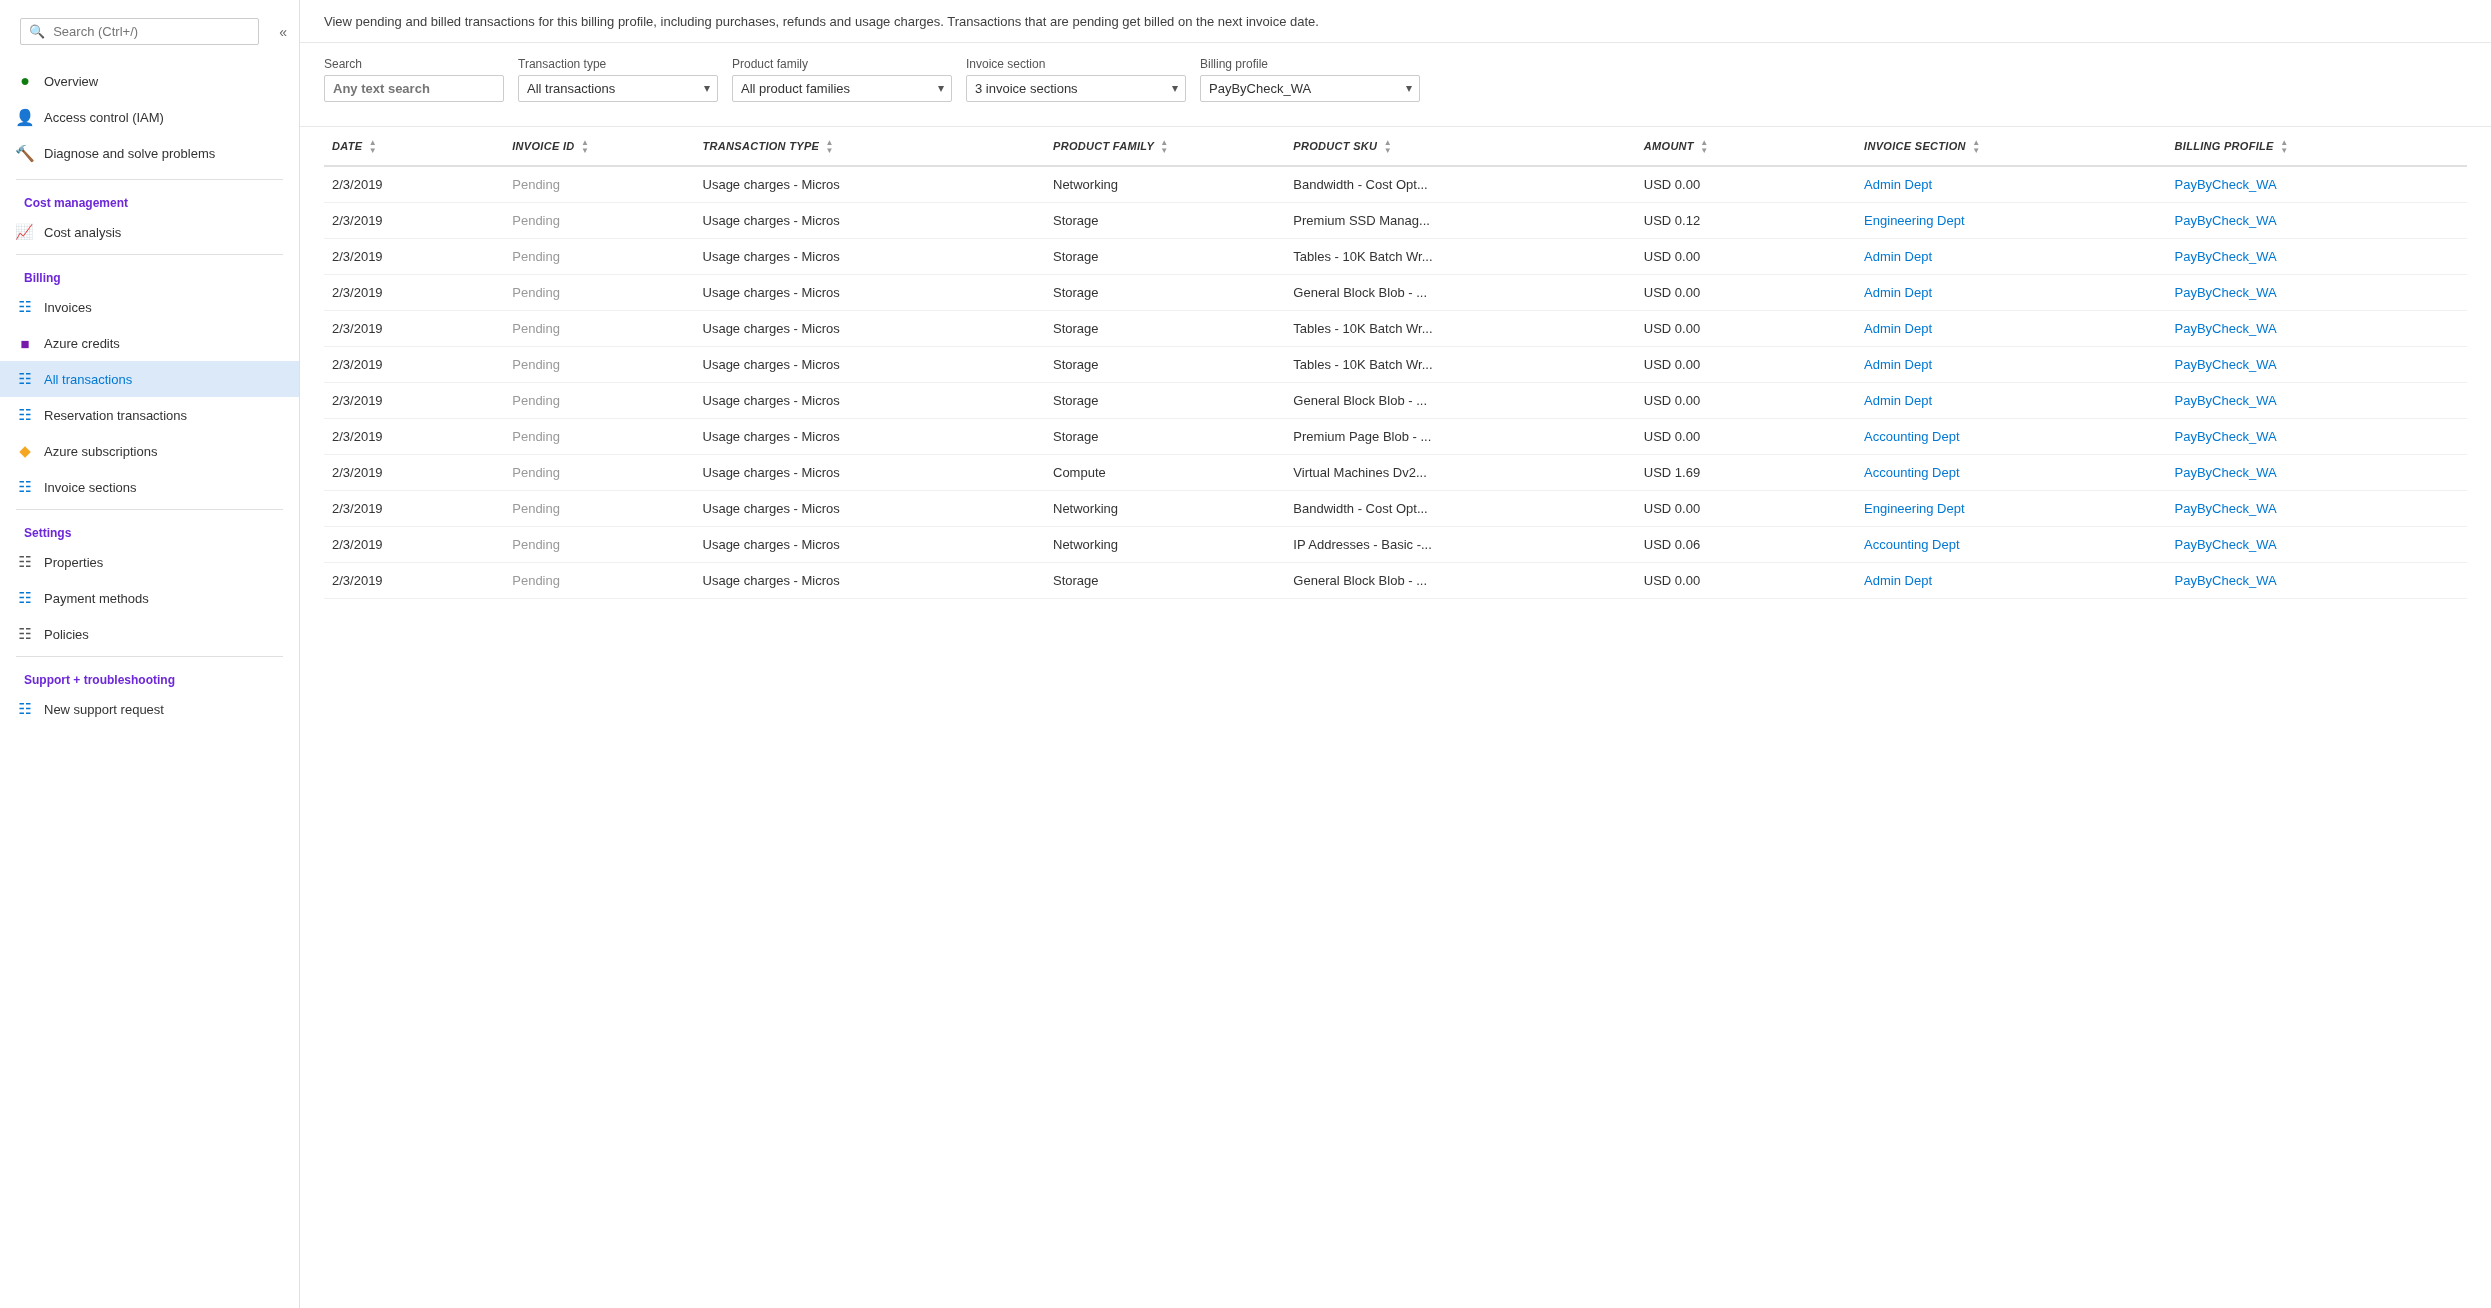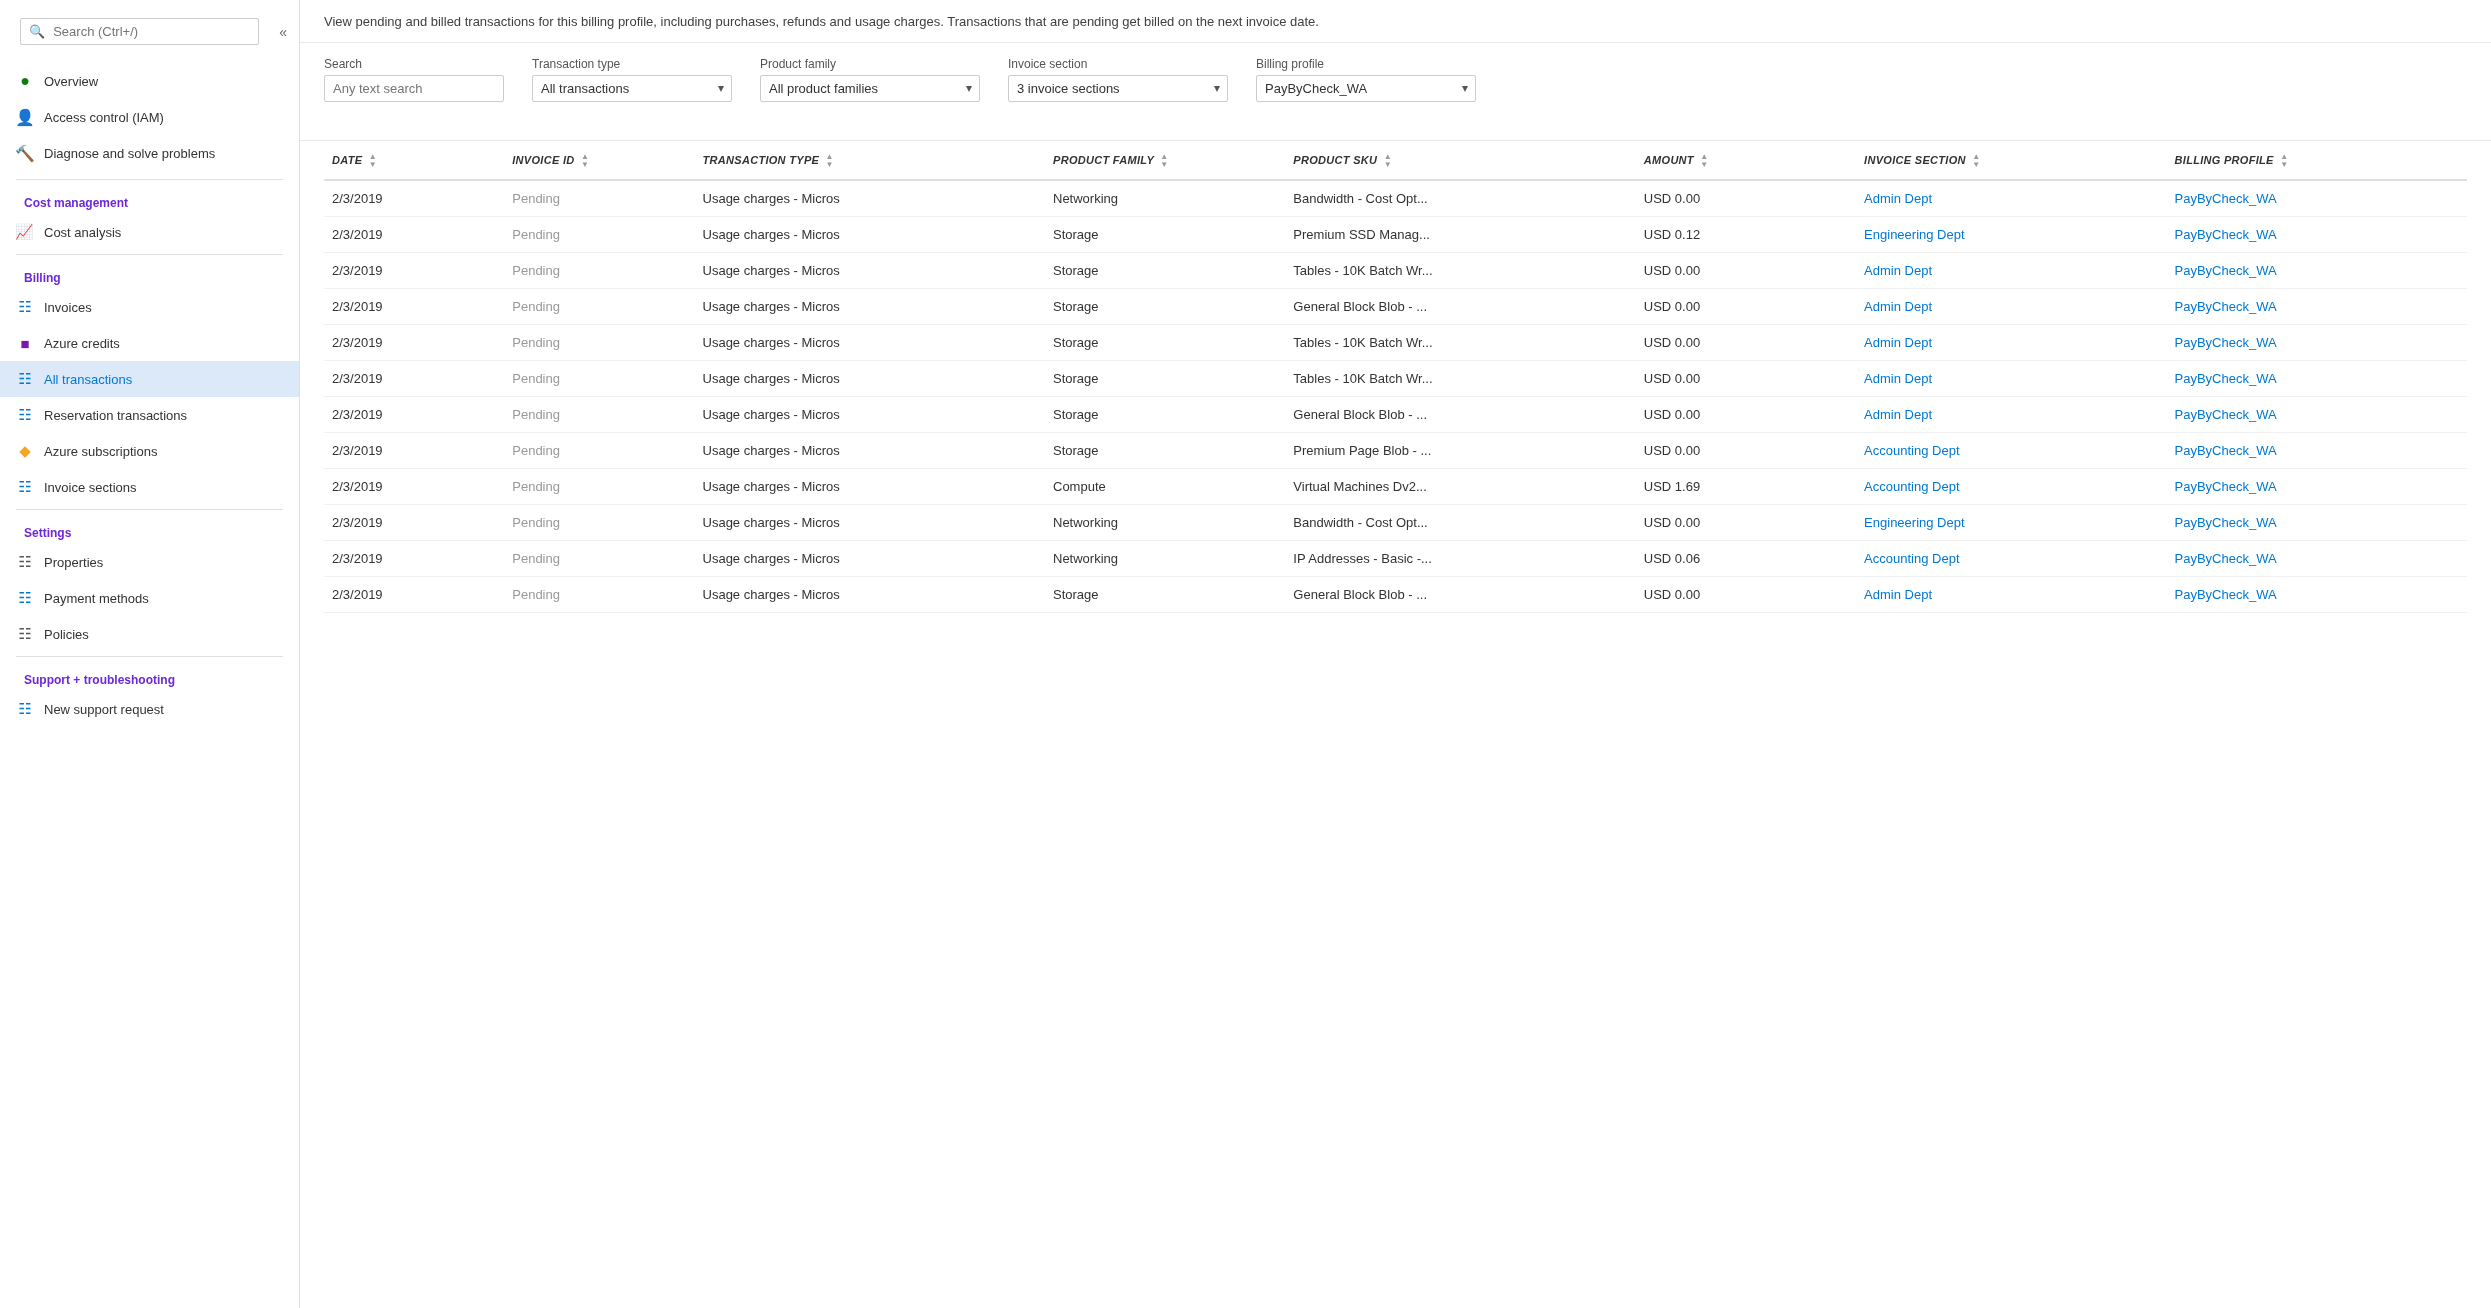--- a/index.html
+++ b/index.html
@@ -83,21 +83,21 @@
       padding: 12px 24px 10px 24px;
       font-size: 13px;
       color: #404040;
       border-bottom: 1px solid #e8e8e8;
       line-height: 1.5;
     }
     .filters-area {
       padding: 14px 24px 10px 24px;
       display: flex;
       flex-wrap: wrap;
-      gap: 28px;
+      gap: 14px;
       align-items: flex-end;
       border-bottom: 1px solid #e8e8e8;
     }
     .filter-group {
       display: flex;
       flex-direction: column;
       gap: 4px;
     }
     .filter-label {
       font-size: 12px;
@@ -105,20 +105,21 @@
     }
     .filter-input {
       border: 1px solid #ccc;
       border-radius: 2px;
       padding: 5px 8px;
       font-size: 13px;
       color: #999;
       background: #fff;
       width: 180px;
       outline: none;
+      font-weight: bold;
     }
     .filter-select {
       border: 1px solid #ccc;
       border-radius: 2px;
       padding: 5px 28px 5px 8px;
       font-size: 13px;
       color: #333;
       background: #fff;
       appearance: none;
       -webkit-appearance: none;

